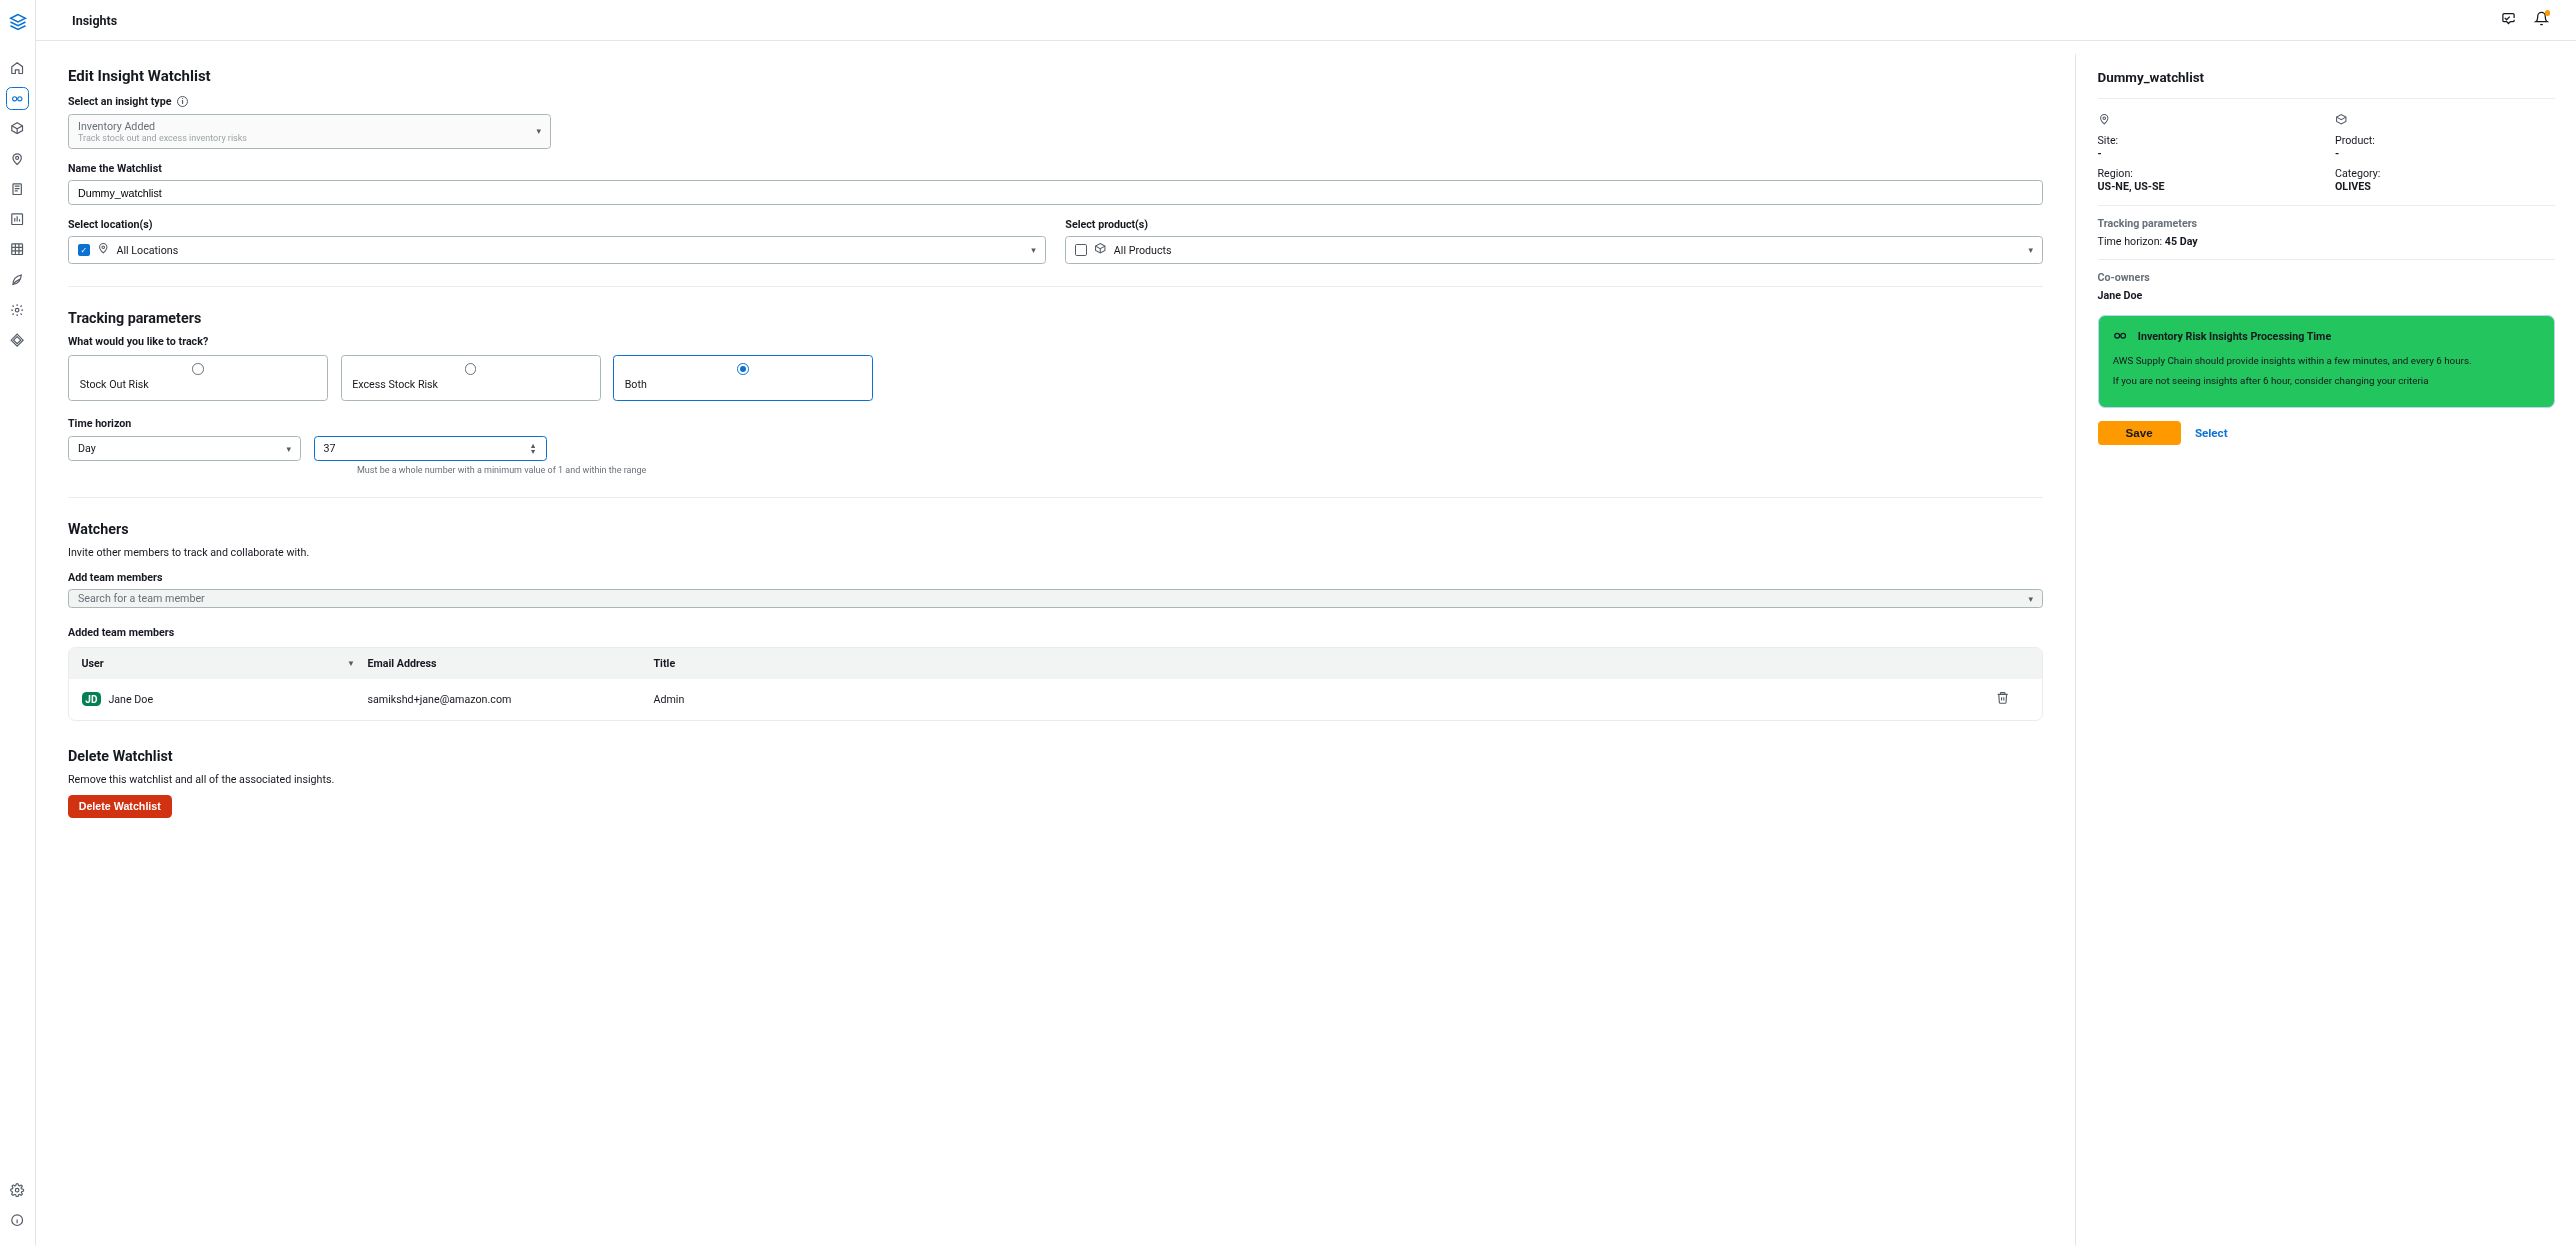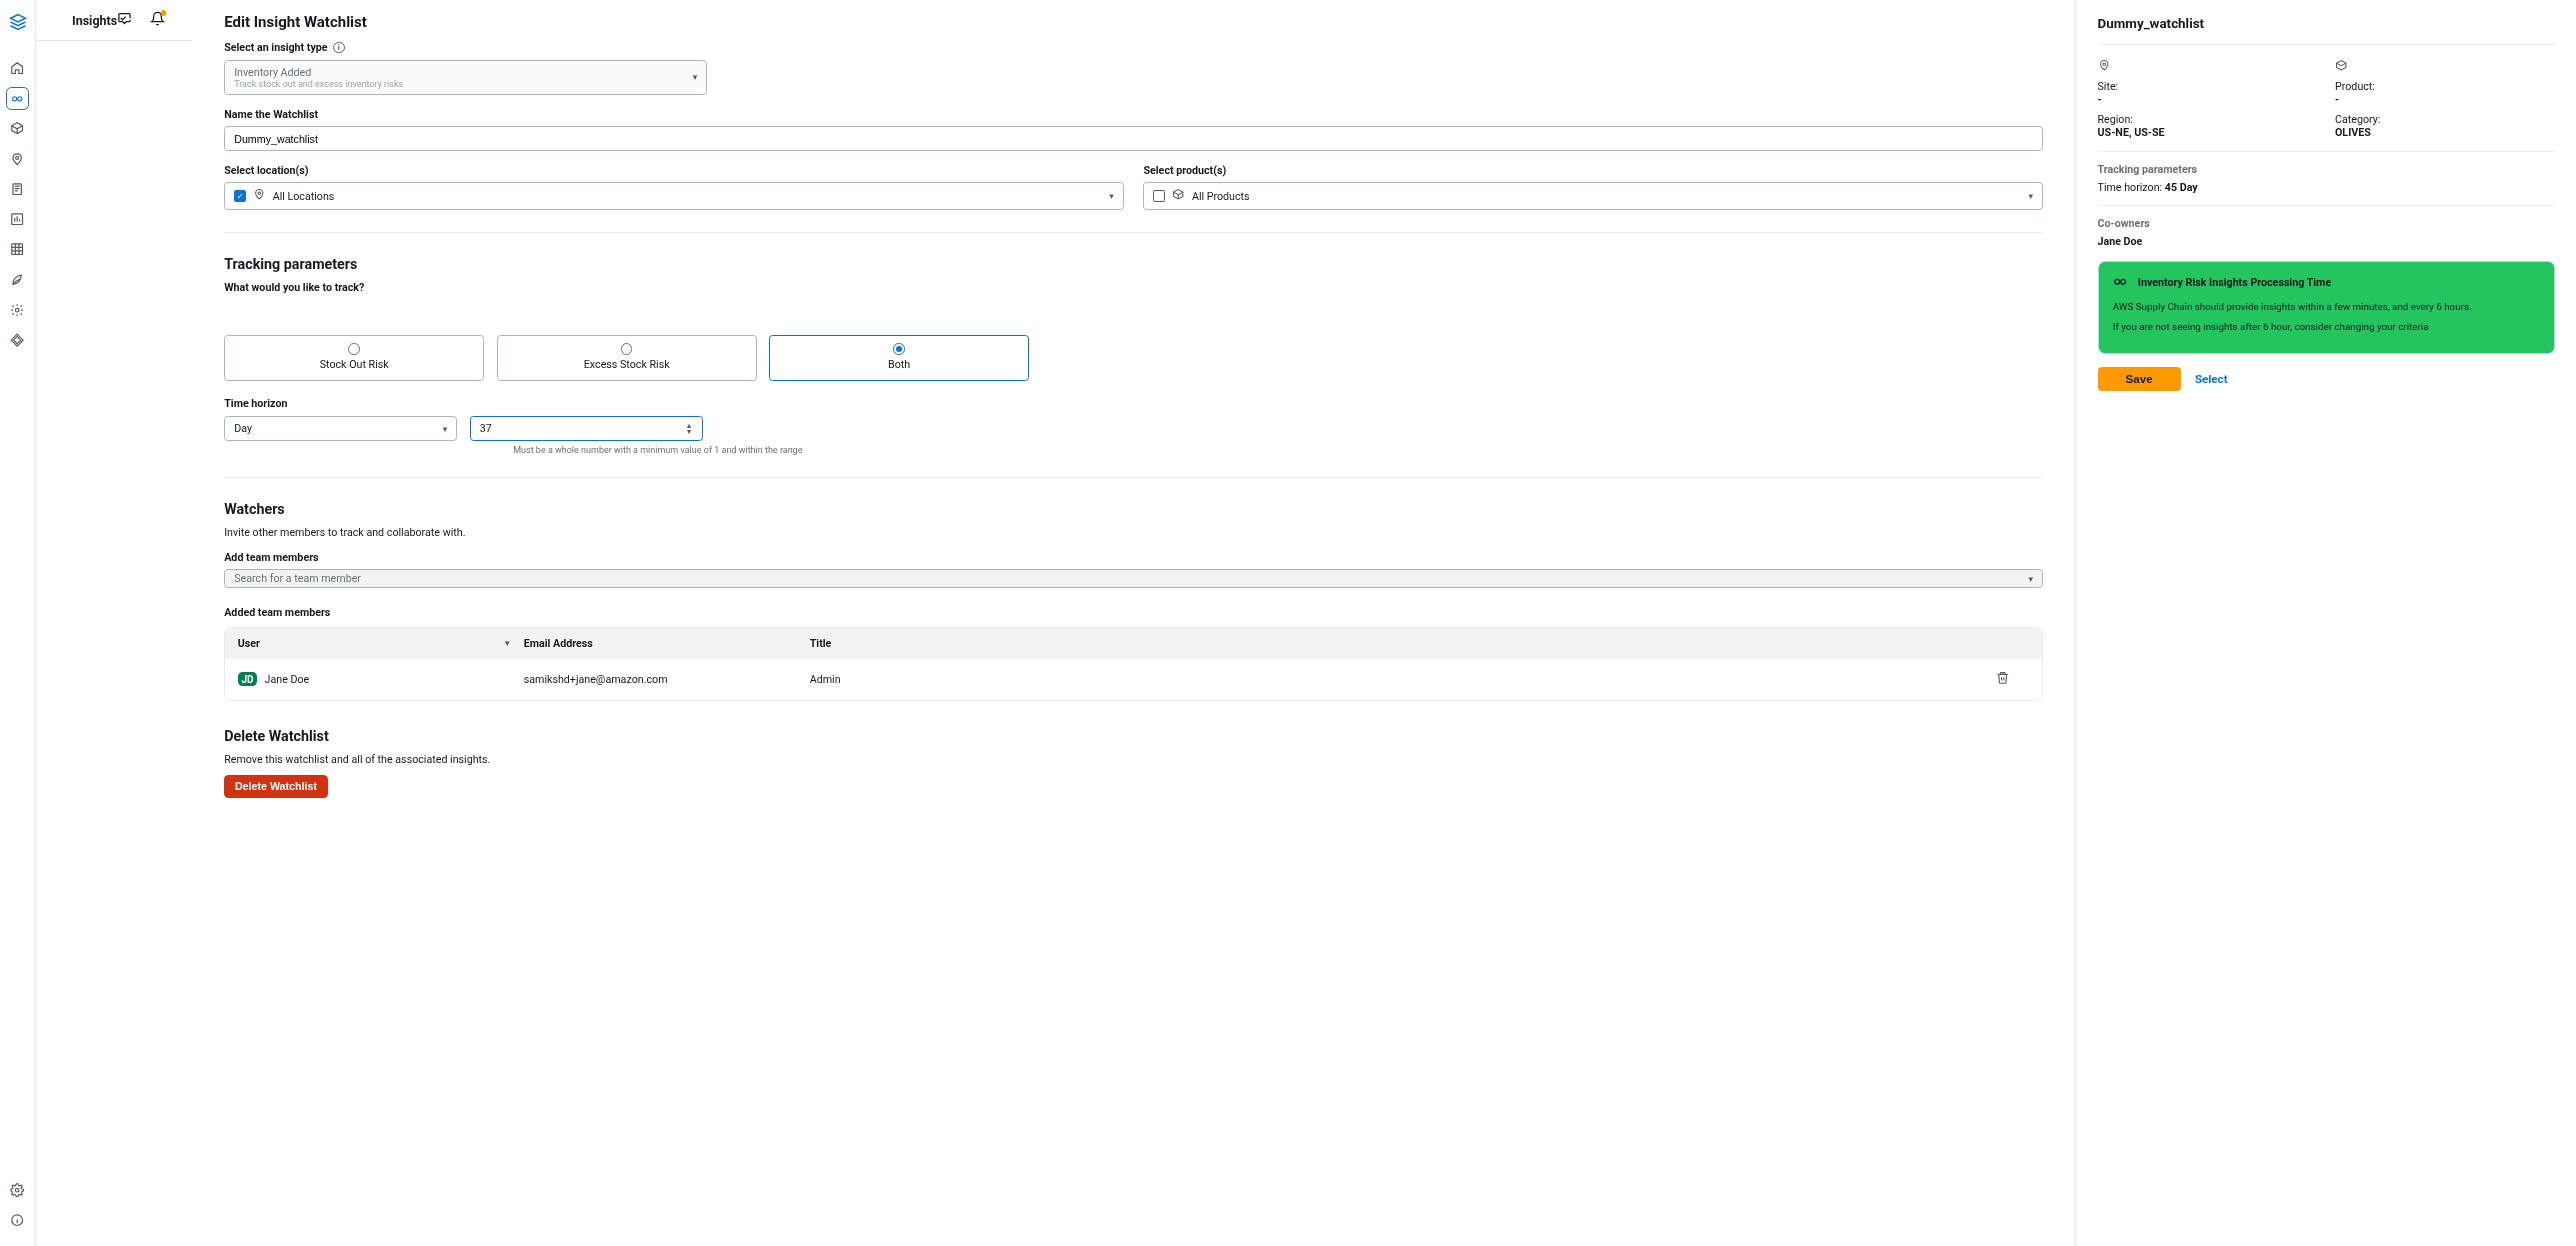--- a/index.html
+++ b/index.html
@@ -54,21 +54,22 @@
     flex-direction: column;
     align-items: center;
     gap: 7.2px;
     margin-bottom: 14.3px;
   }
 
   
   .main {
     flex: 1;
     display: flex;
-    flex-direction: row;
+    flex-direction: column;
+    gap: 13px;
   }
   .header {
     height: 41px;
     border-bottom: 0.9px solid #e5e5e5;
     display: flex;
     align-items: center;
     padding: 0 27px 0 36px;
   }
   .header-title {
     font-weight: 700;
@@ -222,24 +223,22 @@
   .radio-row {
     display: flex;
     gap: 12.5px;
     margin-top: 7.2px;
   }
   .radio-card {
     flex: 1;
     border: 0.9px solid #aab7b8;
     border-radius: 3.6px;
     padding: 7.2px 10.7px 9px 10.7px;
-    text-align: center;
     cursor: pointer;
     font-size: 10.7px;
-    margin-top: 34px;
   }
   .radio-card.selected {
     border: 1.8px solid #0972d3;
   }
   .radio-dot {
     width: 11.6px;
     height: 11.6px;
     border: 1.3px solid #687078;
     border-radius: 50%;
     margin: 0 auto 3.6px auto;

